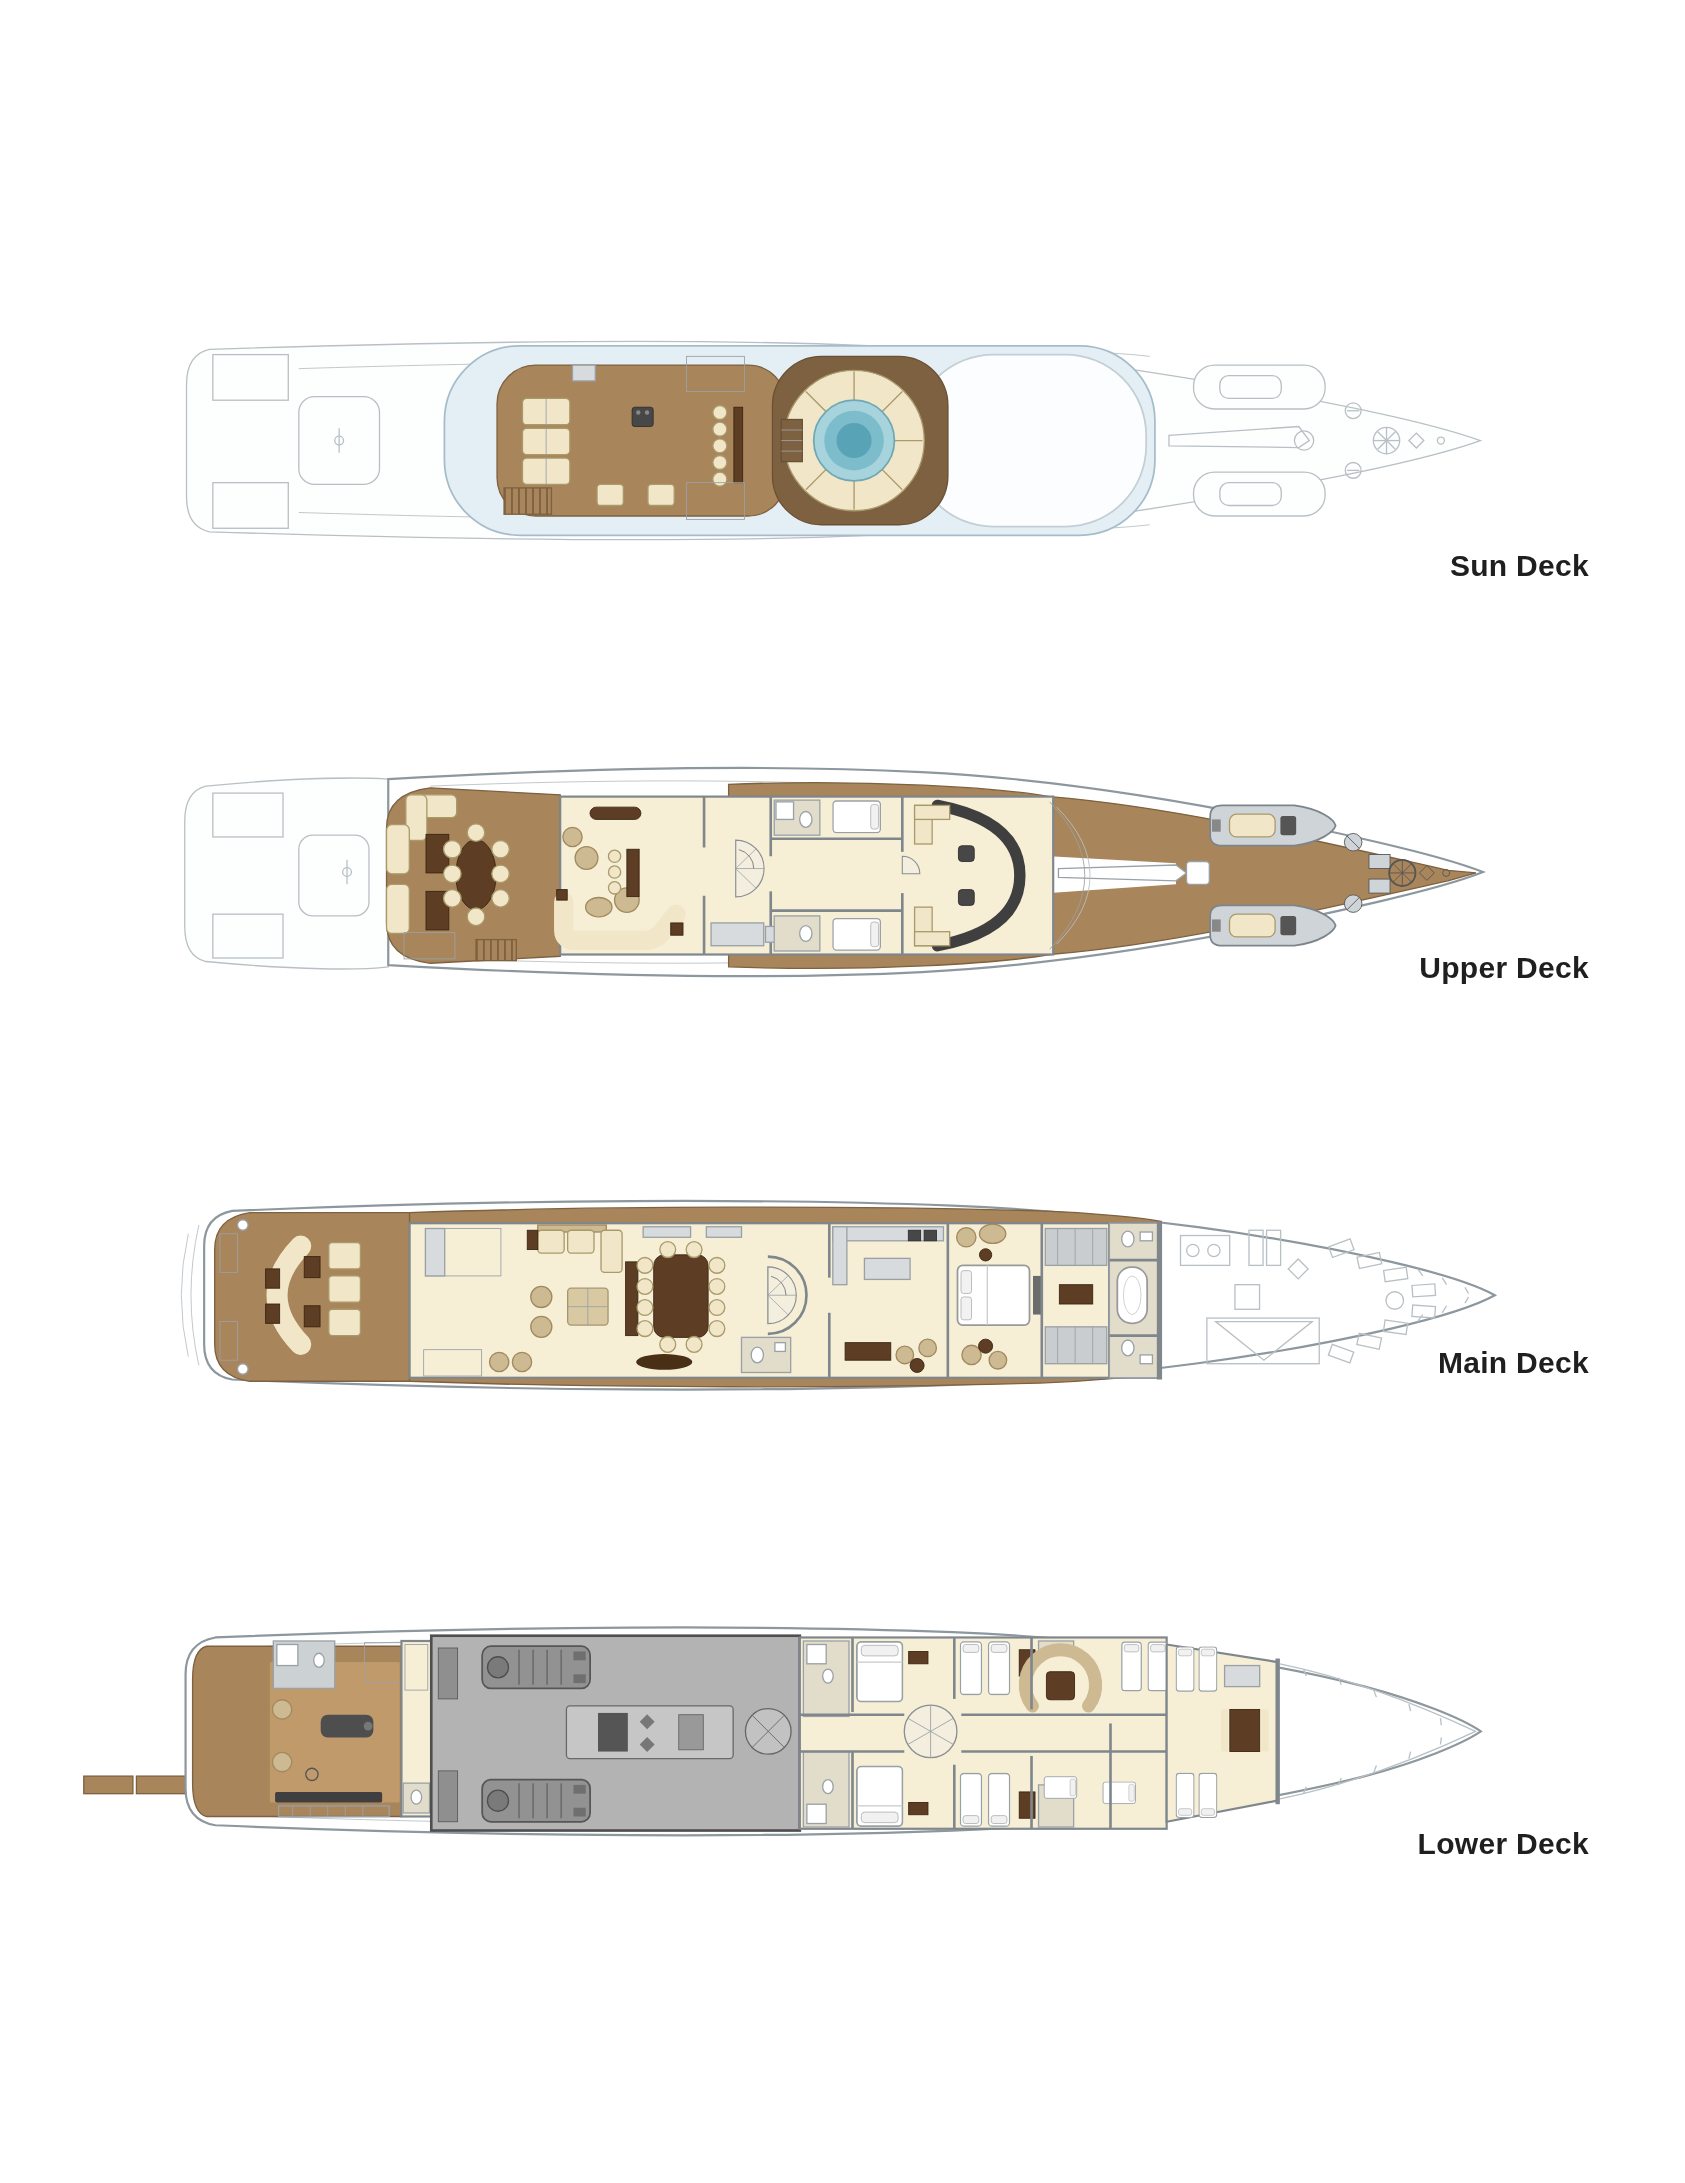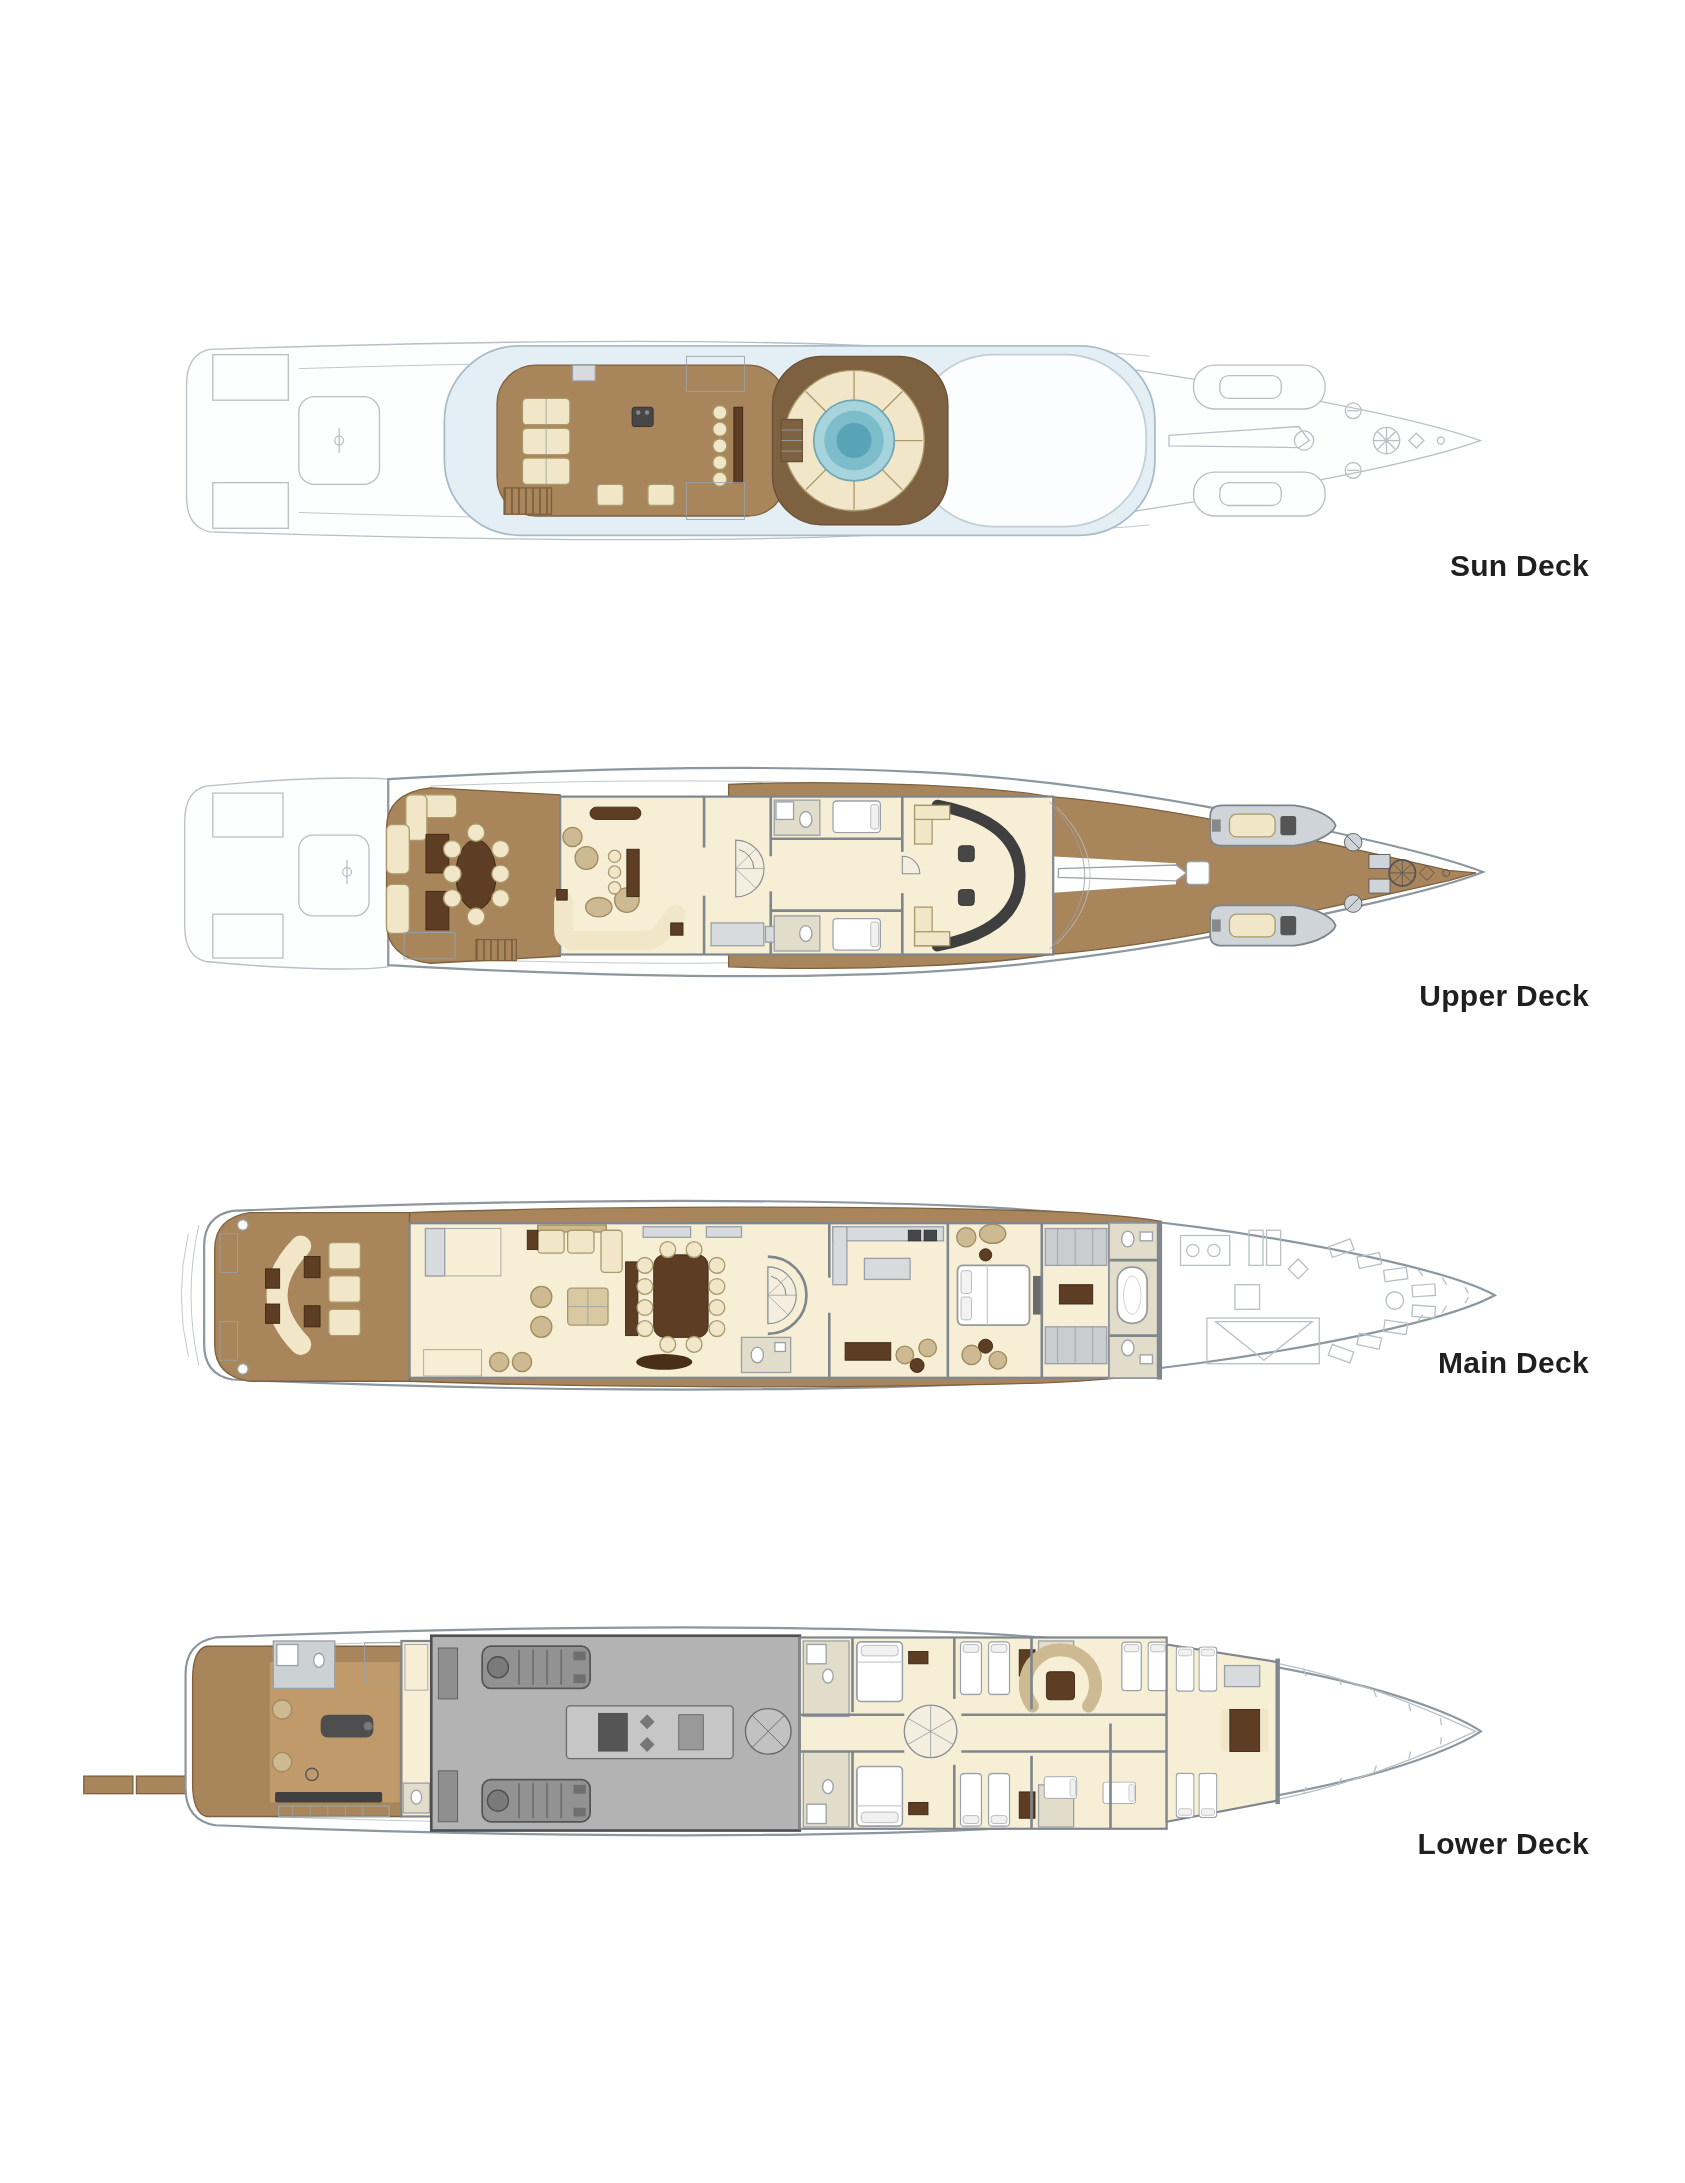--- a/index.html
+++ b/index.html
@@ -7,21 +7,21 @@
   .canvas{position:relative;width:1601px;height:2183px;background:var(--background,#fff);overflow:hidden;}
   .deck-svg{position:absolute;display:block;}
   #svg-sun{left:167px;top:316px;}
   #svg-upper{left:167px;top:751px;}
   #svg-main{left:162px;top:1181px;}
   #svg-lower{left:75px;top:1611px;}
   .deck-label{position:absolute;left:1220px;width:369px;text-align:right;
     font-size:30px;line-height:39px;font-weight:700;color:var(--label,#1f1f1f);
     letter-spacing:0.3px;}
   #label-sun{top:546px;}
-  #label-upper{top:976px;}
+  #label-upper{top:948px;}
   #label-main{top:1343px;}
   #label-lower{top:1824px;}
   
   .hull{fill:#ffffff;stroke:var(--hull);stroke-width:2.5;}
   .ghost{fill:none;stroke:var(--ghost);stroke-width:1.5;}
   .ghostF{fill:#fdfefe;stroke:var(--ghost);stroke-width:1.5;}
   .ghostLine{fill:none;stroke:var(--ghost);stroke-width:1;}
   .teak{fill:var(--teak);stroke:var(--teak-dark);stroke-width:1.5;}
   .teakDk{fill:var(--teak-dark);stroke:#6a5034;stroke-width:1.5;}
   .teakLt{fill:var(--teak-light);}

